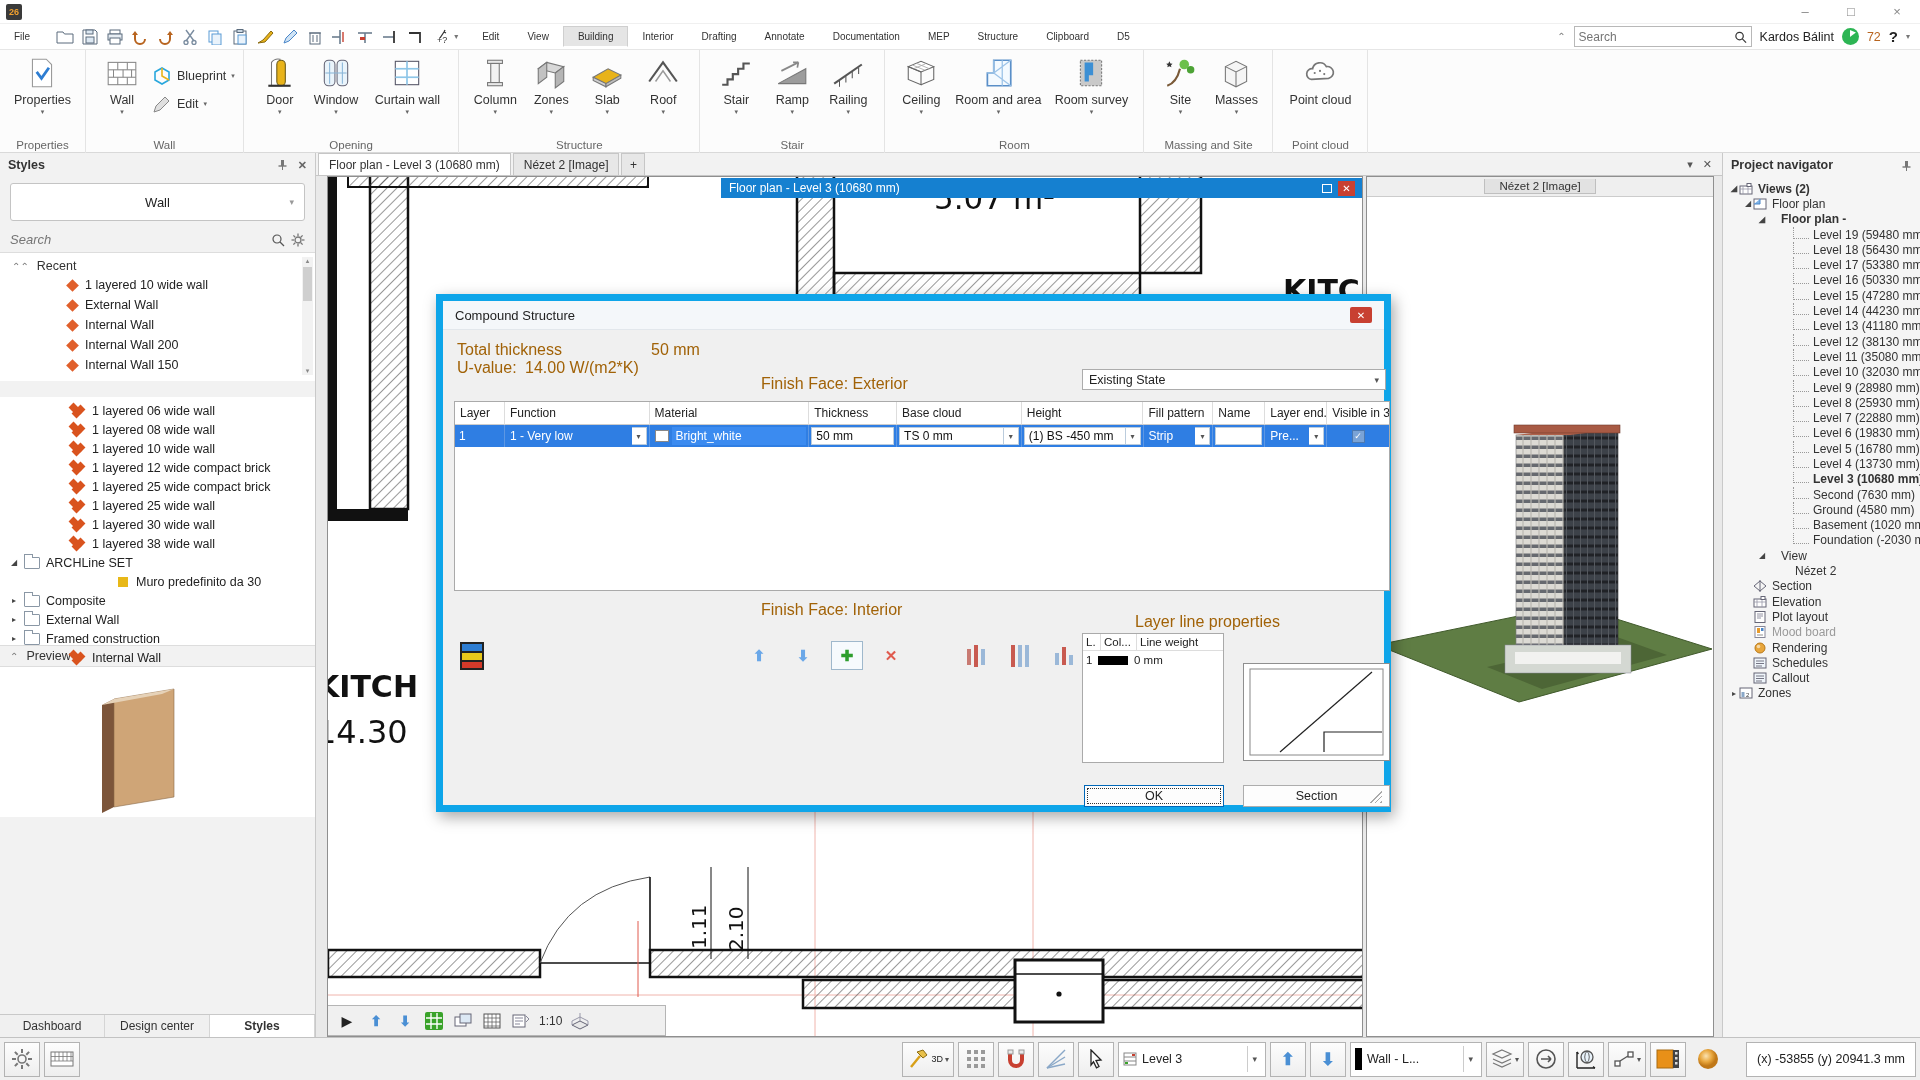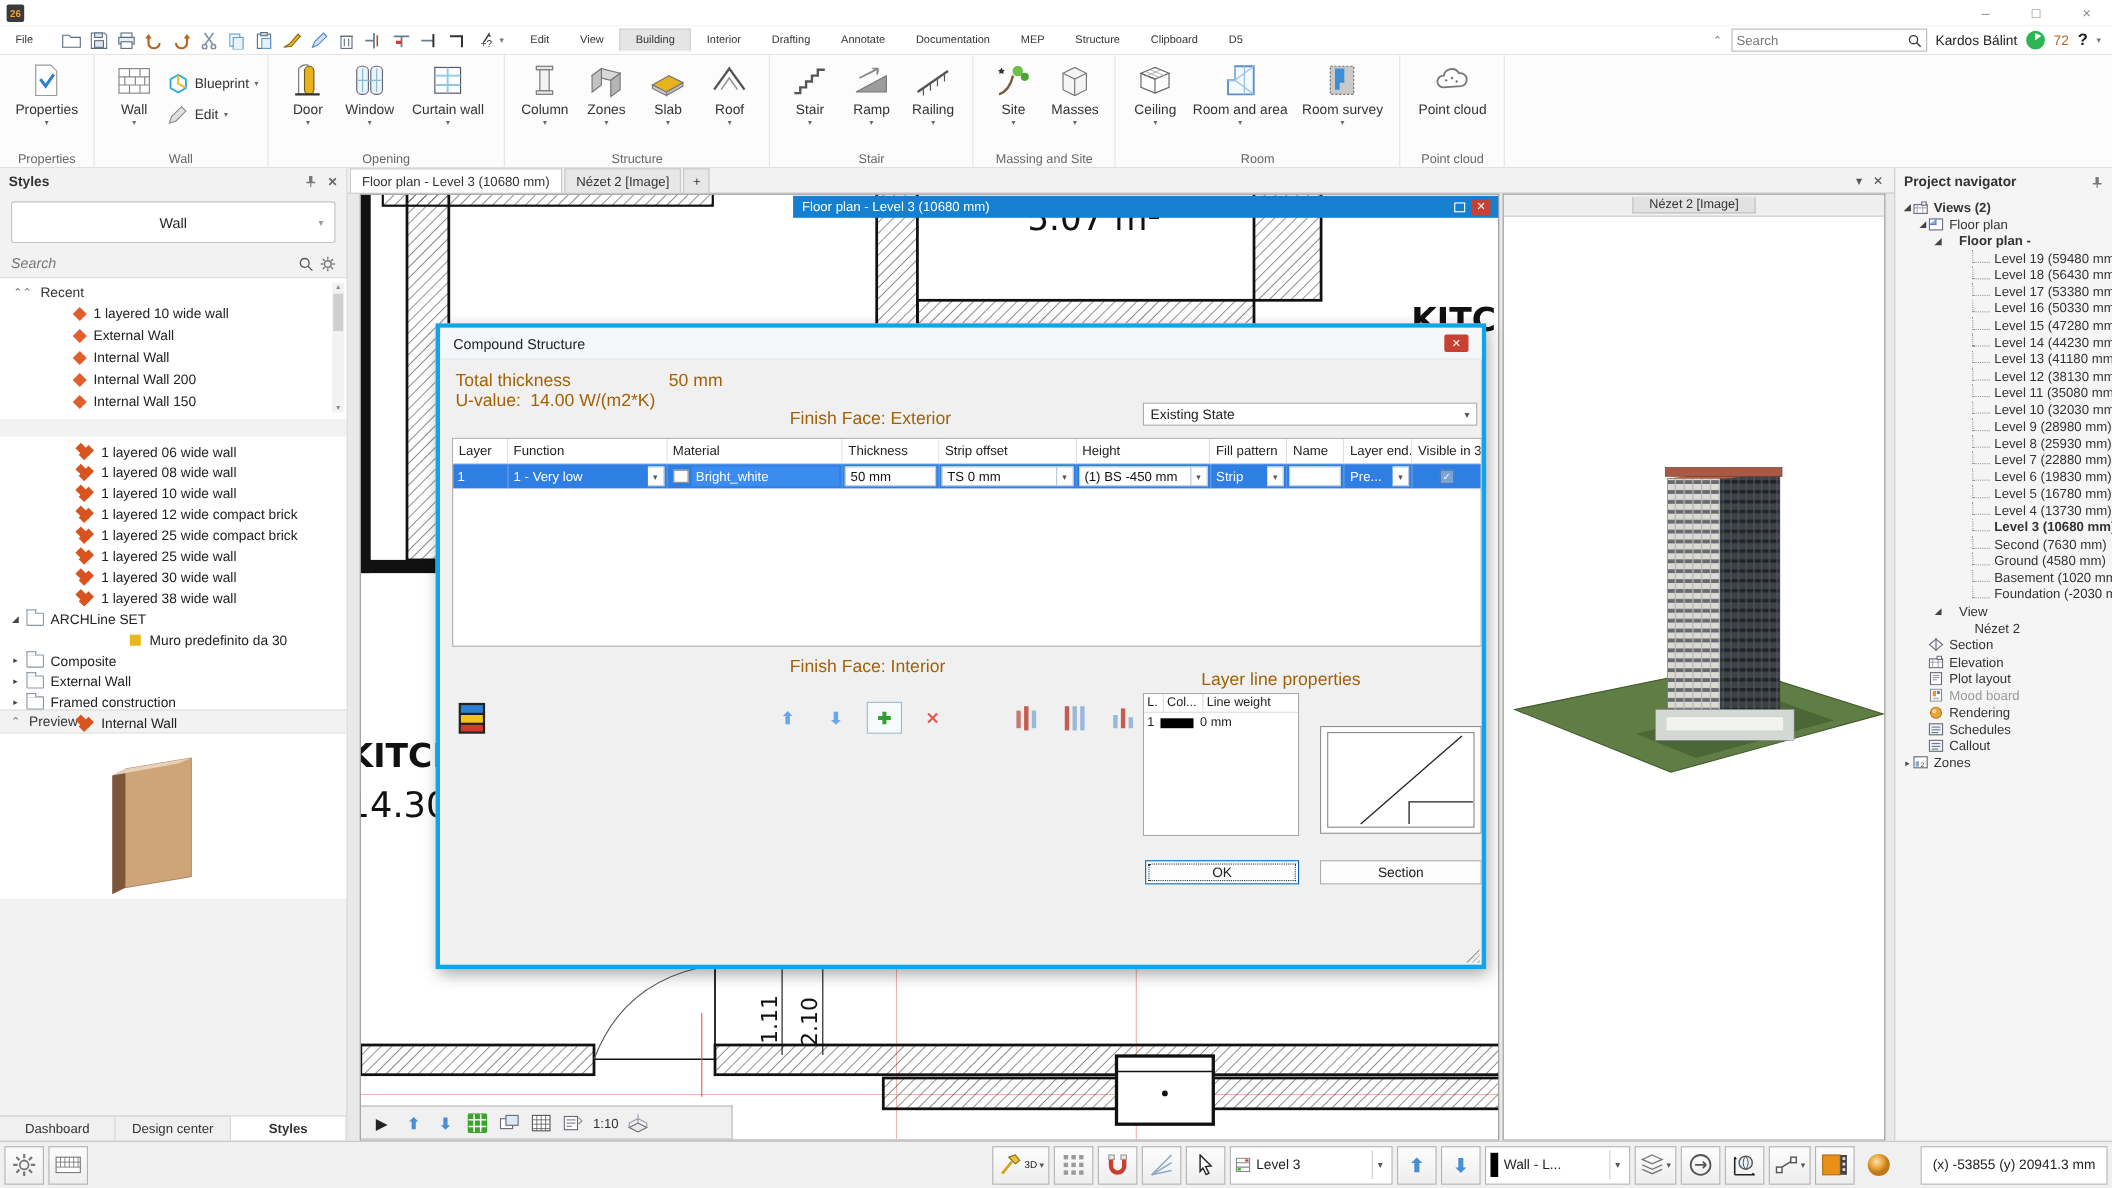--- a/index.html
+++ b/index.html
@@ -112,21 +112,21 @@
   
   #statusbar{left:0;top:1037px;width:1920px;height:43px;background:#f0f0f0;border-top:1px solid #c2c2c2;display:flex;align-items:center;padding:0 4px;gap:4px}
   .sbtn{height:35px;min-width:36px;border:1px solid #b3b3b3;background:linear-gradient(#fdfdfd,#eee);display:flex;align-items:center;justify-content:center;gap:2px;padding:0 4px}
   .sbtn .car{font-size:8px;color:#555}
   #sb-space{flex:1;height:35px}
   .scombo{height:35px;border:1px solid #b3b3b3;background:#fff;display:flex;align-items:center;padding:0 4px;gap:5px;font-size:12.5px}
   .scombo .car{border-left:1px solid #ccc;padding:8px 4px;font-size:9px;color:#555}
   #coords{height:35px;background:#fff;border:1px solid #b3b3b3;display:flex;align-items:center;padding:0 10px;font-size:12.5px;color:#222;margin-left:16px}
 
   
-  #dialog{left:396px;top:294px;width:955px;height:587px;background:#f0f0f0;border:4px solid #0ea5e9;box-shadow:3px 5px 14px rgba(0,0,0,.35);z-index:20}
+  #dialog{left:436px;top:294px;width:955px;height:518px;background:#f0f0f0;border:7px solid #0ea5e9;box-shadow:3px 5px 14px rgba(0,0,0,.35);z-index:20}
   #dlg-title{height:29px;background:#f4f7fa;border-bottom:1px solid #e2e7ec;display:flex;align-items:center;padding:0 12px;font-size:13px;color:#222}
   #dlg-close{margin-left:auto;width:22px;height:16px;background:#c84031;color:#fff;font-size:10px;display:flex;align-items:center;justify-content:center;border-radius:2px}
   .dlbl{position:absolute;font-size:16px;color:#a16207;white-space:nowrap}
   #state-combo{position:absolute;left:639px;top:68px;width:304px;height:21px;background:#fff;border:1px solid #acacac;display:flex;align-items:center;padding:0 6px;font-size:12.5px}
   #state-combo .car{margin-left:auto;font-size:9px;color:#555}
   #dtable{position:absolute;left:11px;top:100px;width:936px;height:190px;background:#fff;border:1px solid #aaa}
   .drow{display:flex}
   .hcell{height:23px;border-right:1px solid #ddd;border-bottom:1px solid #ccc;display:flex;align-items:center;padding:0 5px;font-size:12px;color:#222;background:#fff;overflow:hidden;white-space:nowrap}
   .ccell{height:22px;display:flex;align-items:center;background:#2f7ee3;color:#fff;font-size:12px;border-right:1px solid #5d97e3;padding:0 2px;overflow:hidden;white-space:nowrap}
   .inset{background:#fff;color:#111;border:1px solid #bcd;height:18px;display:flex;align-items:center;padding:0 4px;flex:1;overflow:hidden;white-space:nowrap}
@@ -444,67 +444,67 @@
           </svg>
         <span class="lbl">Railing</span>
           <span class="car">▾</span>
       </div>
       <div class="rgroup-label">Stair</div>
     </div>
 
     <div class="rgroup">
       <div class="rbtn">
         <svg width="34" height="34" viewBox="0 0 32 32">
+            <path d="M4 10l12-5 12 5-12 5z" fill="#fff" stroke="#666"></path>
+            <path d="M4 10v12l12 5V15z" fill="none" stroke="#666"></path>
+            <path d="M28 10v12l-12 5" fill="none" stroke="#666"></path>
+            <path d="M8 8.5l12 5M12 7l12 5M9 12l11-4.5" stroke="#aaa" stroke-width=".8"></path>
+          </svg>
+        <span class="lbl">Ceiling</span>
+          <span class="car">▾</span>
+      </div>
+      <div class="rbtn" style="min-width:96px">
+        <svg width="34" height="34" viewBox="0 0 32 32">
+            <path d="M12 4h16v24H6V16h6z" fill="#f4faff" stroke="#5a8fc8" stroke-width="1.6"></path>
+            <path d="M12 4v12H6M12 16L28 4M12 16l16 12M20 4v24" stroke="#9cc3e8" stroke-width="1.2" fill="none"></path>
+          </svg>
+        <span class="lbl">Room and area</span>
+          <span class="car">▾</span>
+      </div>
+      <div class="rbtn" style="min-width:88px">
+        <svg width="34" height="34" viewBox="0 0 32 32">
+            <path d="M6 4h20v24H6z" fill="#c9c9c9" stroke="#777" stroke-dasharray="2 1.4"></path>
+            <path d="M10 6h8v12h-4v6h-4z" fill="#3c8fd4"></path>
+          </svg>
+        <span class="lbl">Room survey</span>
+          <span class="car">▾</span>
+      </div>
+      <div class="rgroup-label">Room</div>
+    </div>
+
+    <div class="rgroup">
+      <div class="rbtn">
+        <svg width="34" height="34" viewBox="0 0 32 32">
             <path d="M4 28c6-2 10-8 12-16" fill="none" stroke="#7a5a38" stroke-width="2"></path>
             <circle cx="20" cy="8" r="4.5" fill="#6cc04a"></circle>
             <circle cx="26" cy="13" r="3.5" fill="#4da336"></circle>
             <path d="M6 5l1 2 2 .3-1.5 1.4.4 2-1.9-1-1.9 1 .4-2L3 7.3 5 7z" fill="#333"></path>
           </svg>
         <span class="lbl">Site</span>
           <span class="car">▾</span>
       </div>
       <div class="rbtn">
         <svg width="34" height="34" viewBox="0 0 32 32">
             <path d="M6 10l10-5 10 5v14l-10 5-10-5z" fill="#f5f5f5" stroke="#777"></path>
             <path d="M6 10l10 5 10-5M16 15v14" fill="none" stroke="#777"></path>
           </svg>
         <span class="lbl">Masses</span>
           <span class="car">▾</span>
       </div>
       <div class="rgroup-label">Massing and Site</div>
-    </div>
-
-    <div class="rgroup">
-      <div class="rbtn">
-        <svg width="34" height="34" viewBox="0 0 32 32">
-            <path d="M4 10l12-5 12 5-12 5z" fill="#fff" stroke="#666"></path>
-            <path d="M4 10v12l12 5V15z" fill="none" stroke="#666"></path>
-            <path d="M28 10v12l-12 5" fill="none" stroke="#666"></path>
-            <path d="M8 8.5l12 5M12 7l12 5M9 12l11-4.5" stroke="#aaa" stroke-width=".8"></path>
-          </svg>
-        <span class="lbl">Ceiling</span>
-          <span class="car">▾</span>
-      </div>
-      <div class="rbtn" style="min-width:96px">
-        <svg width="34" height="34" viewBox="0 0 32 32">
-            <path d="M12 4h16v24H6V16h6z" fill="#f4faff" stroke="#5a8fc8" stroke-width="1.6"></path>
-            <path d="M12 4v12H6M12 16L28 4M12 16l16 12M20 4v24" stroke="#9cc3e8" stroke-width="1.2" fill="none"></path>
-          </svg>
-        <span class="lbl">Room and area</span>
-          <span class="car">▾</span>
-      </div>
-      <div class="rbtn" style="min-width:88px">
-        <svg width="34" height="34" viewBox="0 0 32 32">
-            <path d="M6 4h20v24H6z" fill="#c9c9c9" stroke="#777" stroke-dasharray="2 1.4"></path>
-            <path d="M10 6h8v12h-4v6h-4z" fill="#3c8fd4"></path>
-          </svg>
-        <span class="lbl">Room survey</span>
-          <span class="car">▾</span>
-      </div>
-      <div class="rgroup-label">Room</div>
     </div>
 
     <div class="rgroup">
       <div class="rbtn" style="min-width:78px">
         <svg width="34" height="34" viewBox="0 0 32 32">
             <path d="M8 22a5 5 0 0 1 1-10 7 7 0 0 1 13-2 5.5 5.5 0 0 1 2 11z" fill="#fff" stroke="#777" stroke-width="1.6"></path>
             <circle cx="11" cy="16" r="1" fill="#777"></circle>
             <circle cx="16" cy="14" r="1" fill="#777"></circle>
             <circle cx="20" cy="17" r="1" fill="#777"></circle>
           </svg>
@@ -1062,21 +1062,21 @@
     <span>Existing State</span>
       <span class="car">▾</span>
   </div>
 
   <div id="dtable">
     <div class="drow">
       <div class="hcell" style="width:50px">Layer</div>
       <div class="hcell" style="width:145px">Function</div>
       <div class="hcell" style="width:160px">Material</div>
       <div class="hcell" style="width:88px">Thickness</div>
-      <div class="hcell" style="width:125px">Strip offset</div>
+      <div class="hcell" style="width:125px">Base cloud</div>
       <div class="hcell" style="width:122px">Height</div>
       <div class="hcell" style="width:70px">Fill pattern</div>
       <div class="hcell" style="width:52px">Name</div>
       <div class="hcell" style="width:62px">Layer end...</div>
       <div class="hcell" style="width:62px;border-right:0">Visible in 3D</div>
     </div>
     <div class="drow">
       <div class="ccell" style="width:50px;padding-left:4px">
           <span>1</span>
         </div>

